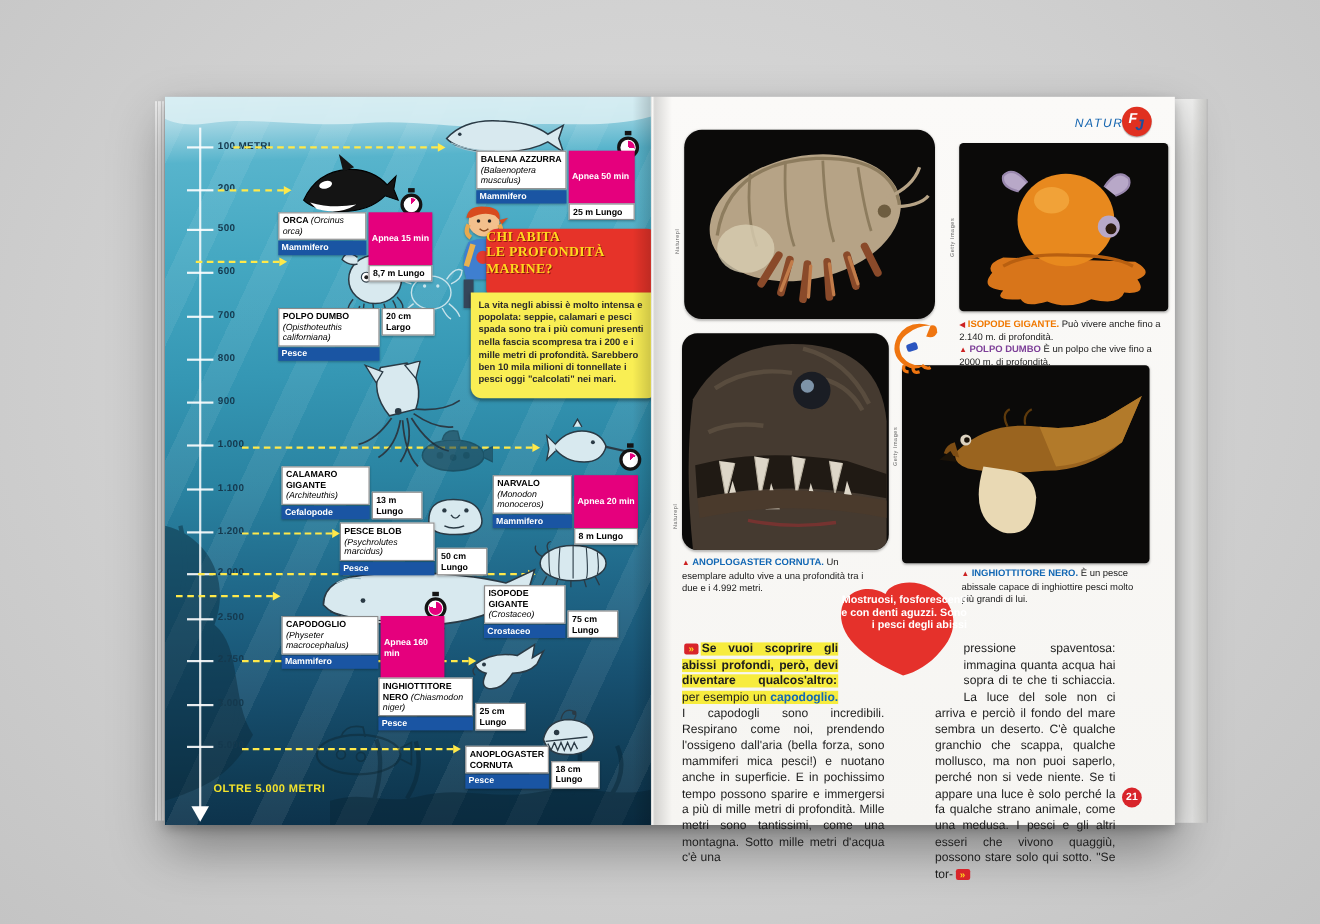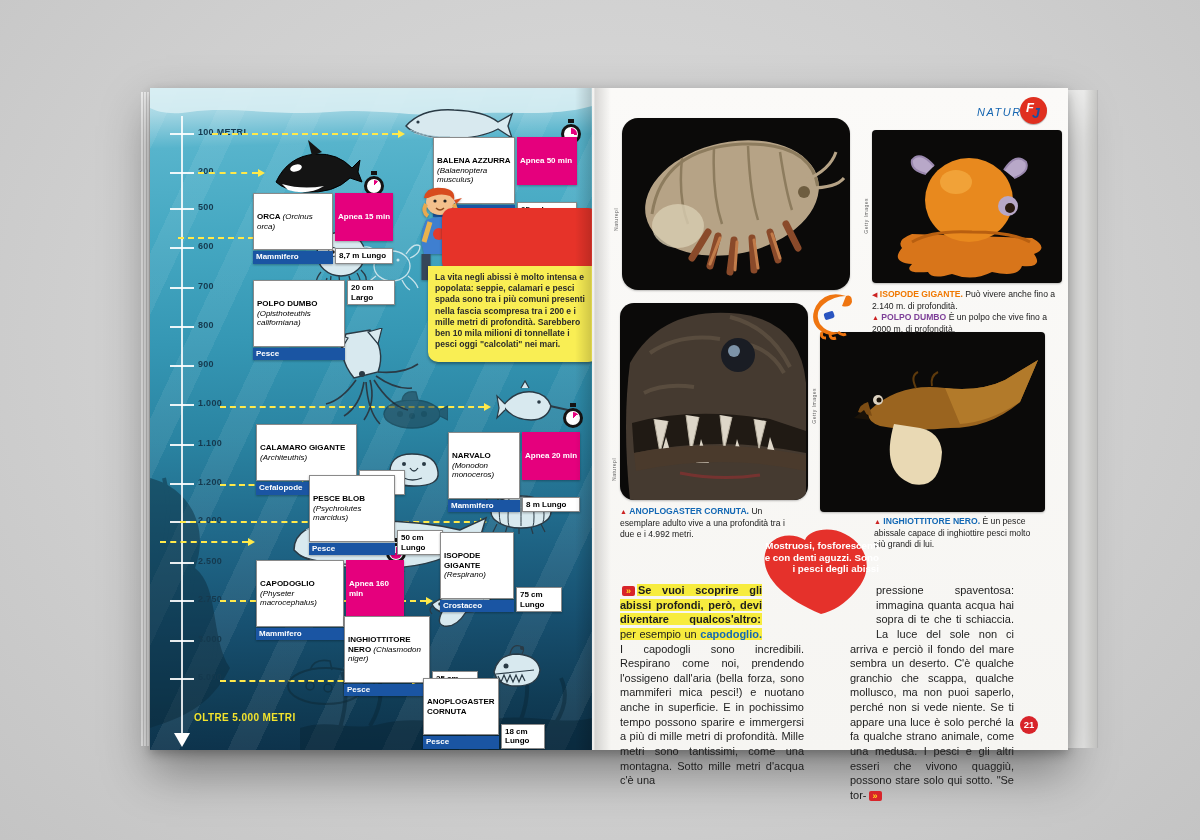--- a/index.html
+++ b/index.html
@@ -35,21 +35,21 @@
                 font-size:10px; letter-spacing:.4px; }
 
   .dash { position:absolute; border-top:2px dashed #ffe94a; height:0; }
   .dash::after { content:""; position:absolute; right:-7px; top:-5px; width:0; height:0;
     border-left:7px solid #ffe94a; border-top:4px solid transparent; border-bottom:4px solid transparent; }
 
   .card { position:absolute; display:flex; align-items:stretch; filter:drop-shadow(0 1px 1px rgba(0,0,0,.3)); }
   .col-l { display:flex; flex-direction:column; }
   .col-r { display:flex; flex-direction:column; margin-left:2px; }
   .nm { background:#fff; color:#000; font-weight:bold; font-size:8px; line-height:1.2;
-        padding:18px 3px; border:1px solid #8a8a8a; }
+        padding:2px 3px; border:1px solid #8a8a8a; }
   .sp { font-style:italic; font-weight:normal; }
   .cls { background:#1a55a3; color:#fff; font-weight:bold; font-size:8px; line-height:1.2;
          padding:1px 3px 2px; margin-top:1px; }
   .apnea { background:#e5007d; color:#fff; font-weight:bold; font-size:8px; line-height:1.2;
            padding:19px 3px; }
   .size { background:#fff; color:#000; font-weight:bold; font-size:8px; line-height:1.2;
           padding:2px 3px; border:1px solid #8a8a8a; margin-top:auto; }
   .size.top { margin-top:0; margin-bottom:auto; }
 
   .timer { position:absolute; width:20px; height:20px; border-radius:50%;
@@ -297,21 +297,21 @@
     <div class="card" style="left:103px;top:192px">
       <div class="col-l" style="width:92px">
           <div class="nm"><span>POLPO DUMBO</span> <span class="sp">(Opisthoteuthis californiana)</span></div>
           <div class="cls">Pesce</div>
         </div>
       <div class="col-r" style="width:48px">
           <div class="size top">20 cm Largo</div>
         </div>
     </div>
     <div class="card" style="left:106px;top:336px">
-      <div class="col-l" style="width:101px">
+      <div class="col-l" style="width:80px">
           <div class="nm"><span>CALAMARO GIGANTE</span> <span class="sp">(Architeuthis)</span></div>
           <div class="cls">Cefalopode</div>
         </div>
       <div class="col-r" style="width:46px">
           <div class="size">13 m Lungo</div>
         </div>
     </div>
     <div class="card" style="left:298px;top:344px">
       <div class="col-l" style="width:72px">
           <div class="nm"><span>NARVALO</span> <span class="sp">(Monodon monoceros)</span></div>
@@ -326,21 +326,21 @@
       <div class="col-l" style="width:86px">
           <div class="nm"><span>PESCE BLOB</span> <span class="sp">(Psychrolutes marcidus)</span></div>
           <div class="cls">Pesce</div>
         </div>
       <div class="col-r" style="width:46px">
           <div class="size">50 cm Lungo</div>
         </div>
     </div>
     <div class="card" style="left:290px;top:444px">
       <div class="col-l" style="width:74px">
-          <div class="nm"><span>ISOPODE GIGANTE</span> <span class="sp">(Respirano)</span></div>
+          <div class="nm"><span>ISOPODE GIGANTE</span> <span class="sp">(Crostaceo)</span></div>
           <div class="cls">Crostaceo</div>
         </div>
       <div class="col-r" style="width:46px">
           <div class="size">75 cm Lungo</div>
         </div>
     </div>
     <div class="card" style="left:106px;top:472px">
       <div class="col-l" style="width:88px">
           <div class="nm"><span>CAPODOGLIO</span> <span class="sp">(Physeter macrocephalus)</span></div>
           <div class="cls">Mammifero</div>
@@ -377,20 +377,23 @@
       <circle cx="25" cy="15" r="1.6" fill="#222"></circle>
         <circle cx="35" cy="15" r="1.6" fill="#222"></circle>
       <path d="M26,22 q4,4 8,0" stroke="#8a4a1e" stroke-width="1.4" fill="none"></path>
       <path d="M16,34 Q8,50 14,68 L44,68 Q50,48 42,34 Q30,28 16,34 Z" fill="#3f7fd0"></path>
       <circle cx="29" cy="48" r="6" fill="#e23a2e"></circle>
       <path d="M20,36 L14,56 M38,36 L46,52" stroke="#e8b24f" stroke-width="5" fill="none"></path>
       <path d="M46,50 q6,2 4,8" stroke="#f3c08c" stroke-width="5" fill="none"></path>
       <path d="M16,68 L16,94 M42,68 L42,94" stroke="#35465a" stroke-width="9"></path>
     </svg>
     <div class="callout-red"></div>
+    <div class="callout-title" style="left:292px;top:120px">CHI ABITA
+LE PROFONDITÀ
+MARINE?</div>
     <div class="callout-yellow">La vita negli abissi è molto intensa e popolata: seppie, calamari e pesci spada sono tra i più comuni presenti nella fascia scompresa tra i 200 e i mille metri di profondità. Sarebbero ben 10 mila milioni di tonnellate i pesci oggi "calcolati" nei mari.</div>
   </div>
 
   <div class="page-right">
     <div class="natura">NATURA</div>
     <div class="logo">
       <span class="f">F</span>
       <span class="j">J</span>
     </div>
 

